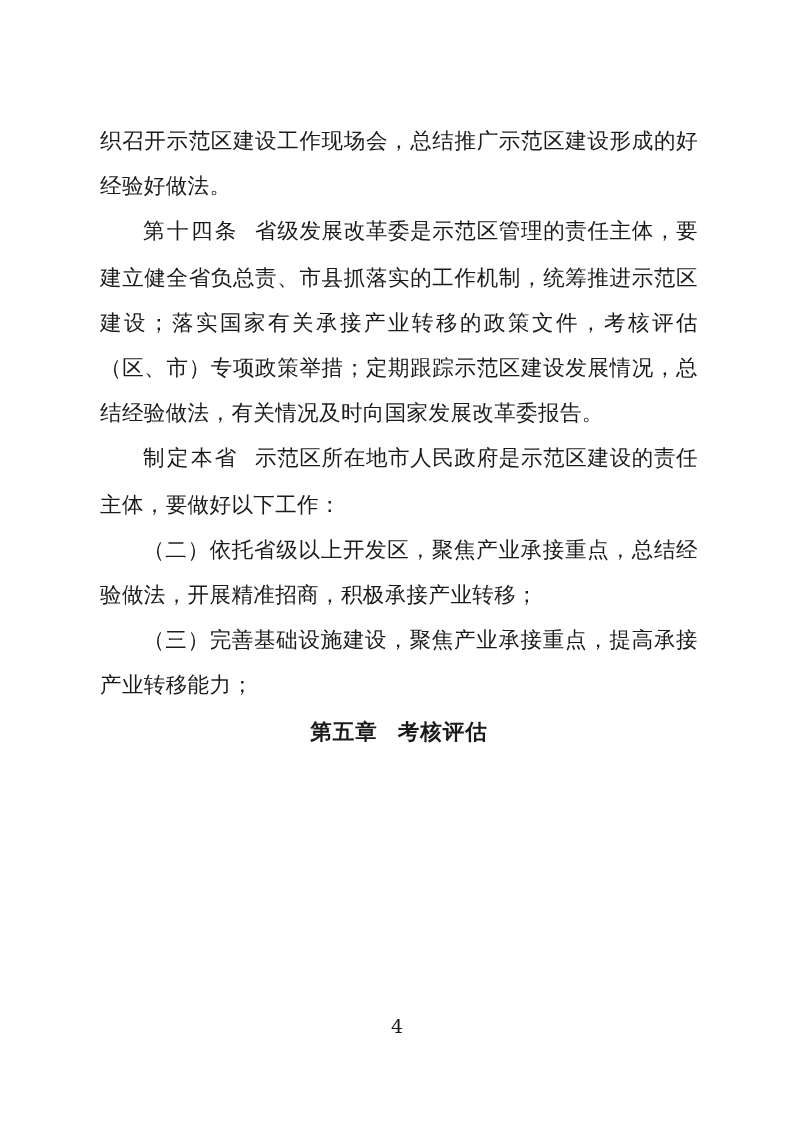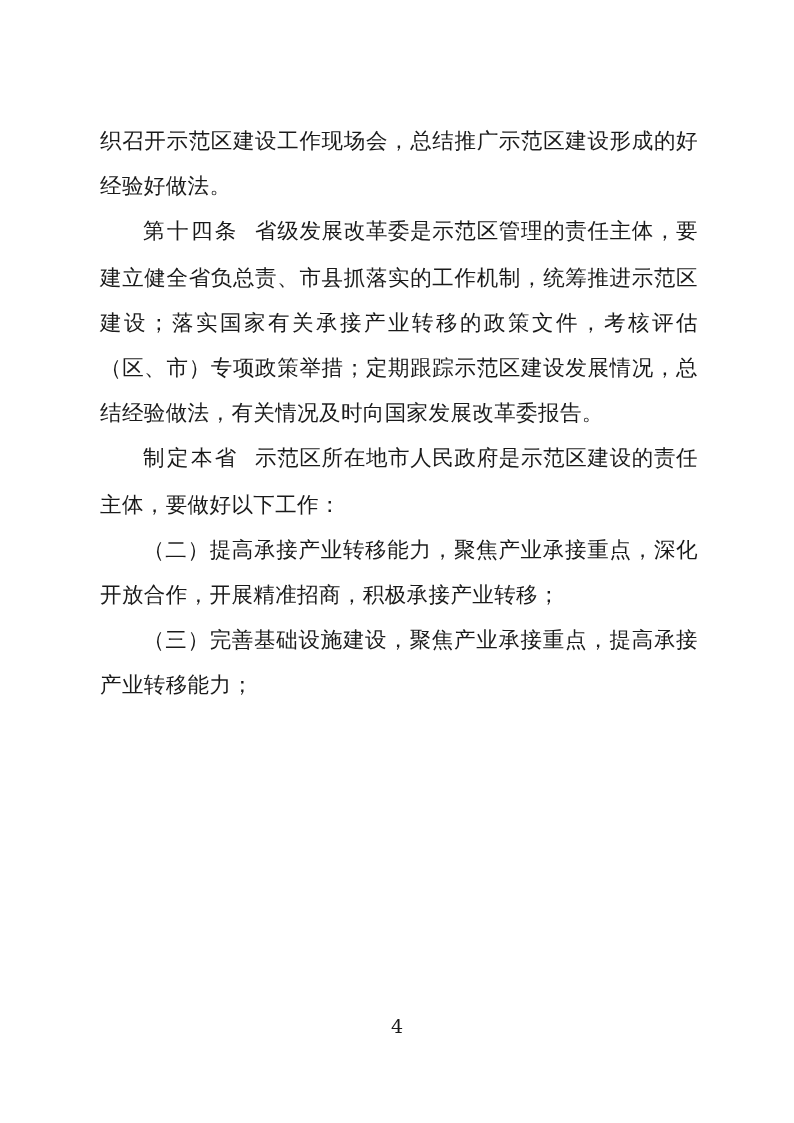--- a/index.html
+++ b/index.html
@@ -75,25 +75,26 @@
 <div class="page">
   <div class="doc-body">
 
     <p class="para">织召开示范区建设工作现场会，总结推广示范区建设形成的好经验好做法。</p>
 
     <p class="para indent2"><span class="article-label">第十四条</span><span class="article-gap"></span><span>省级发展改革委是示范区管理的责任主体，要建立健全省负总责、市县抓落实的工作机制，统筹推进示范区建设；落实国家有关承接产业转移的政策文件，考核评估（区、市）专项政策举措；定期跟踪示范区建设发展情况，总结经验做法，有关情况及时向国家发展改革委报告。</span></p>
 
     <p class="para indent2"><span class="article-label">制定本省</span><span class="article-gap"></span><span>示范区所在地市人民政府是示范区建设的责任主体，要做好以下工作：</span></p>
 
 
-    <p class="para indent2">（二）提高承接产业转移能力，聚焦产业承接重点，深化开放合作，开展精准招商，积极承接产业转移；</p>
+    <p class="para indent2">（二）依托省级以上开发区，聚焦产业承接重点，总结经验做法，开展精准招商，积极承接产业转移；</p>
 
     <p class="para indent2">（三）完善基础设施建设，聚焦产业承接重点，提高承接产业转移能力；</p>
 
 
 
+    <p class="chapter-heading"><span>第五章</span><span class="gap"></span><span>考核评估</span></p>
 
     <p class="para indent2"><span class="article-gap"></span></p>
 
   </div>
 
   <div class="page-number">4</div>
 </div>
 
 </body></html>

